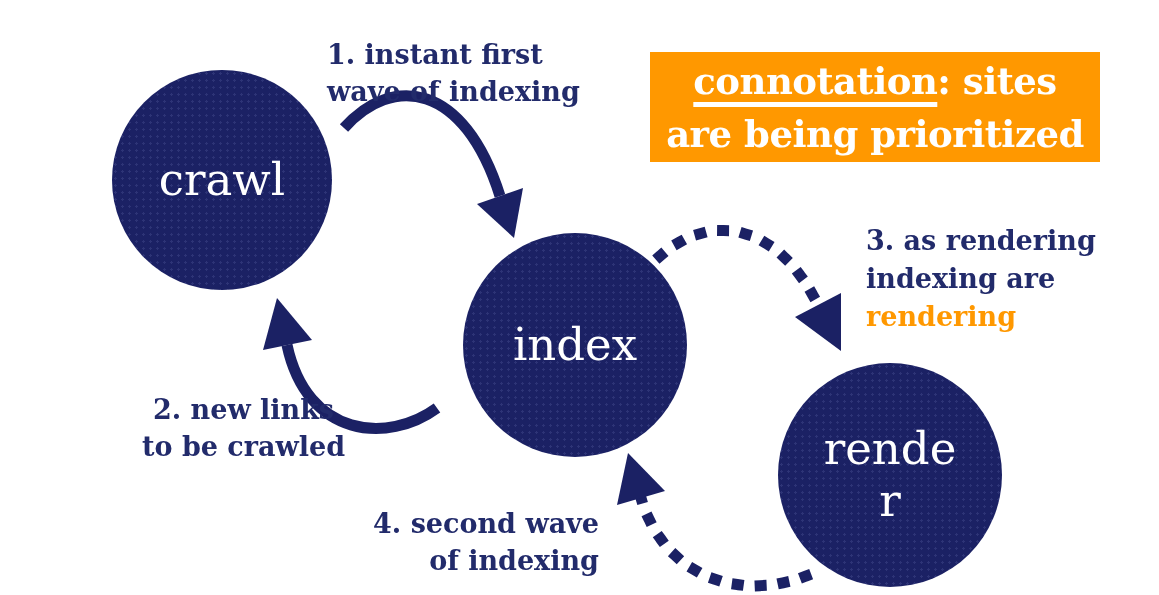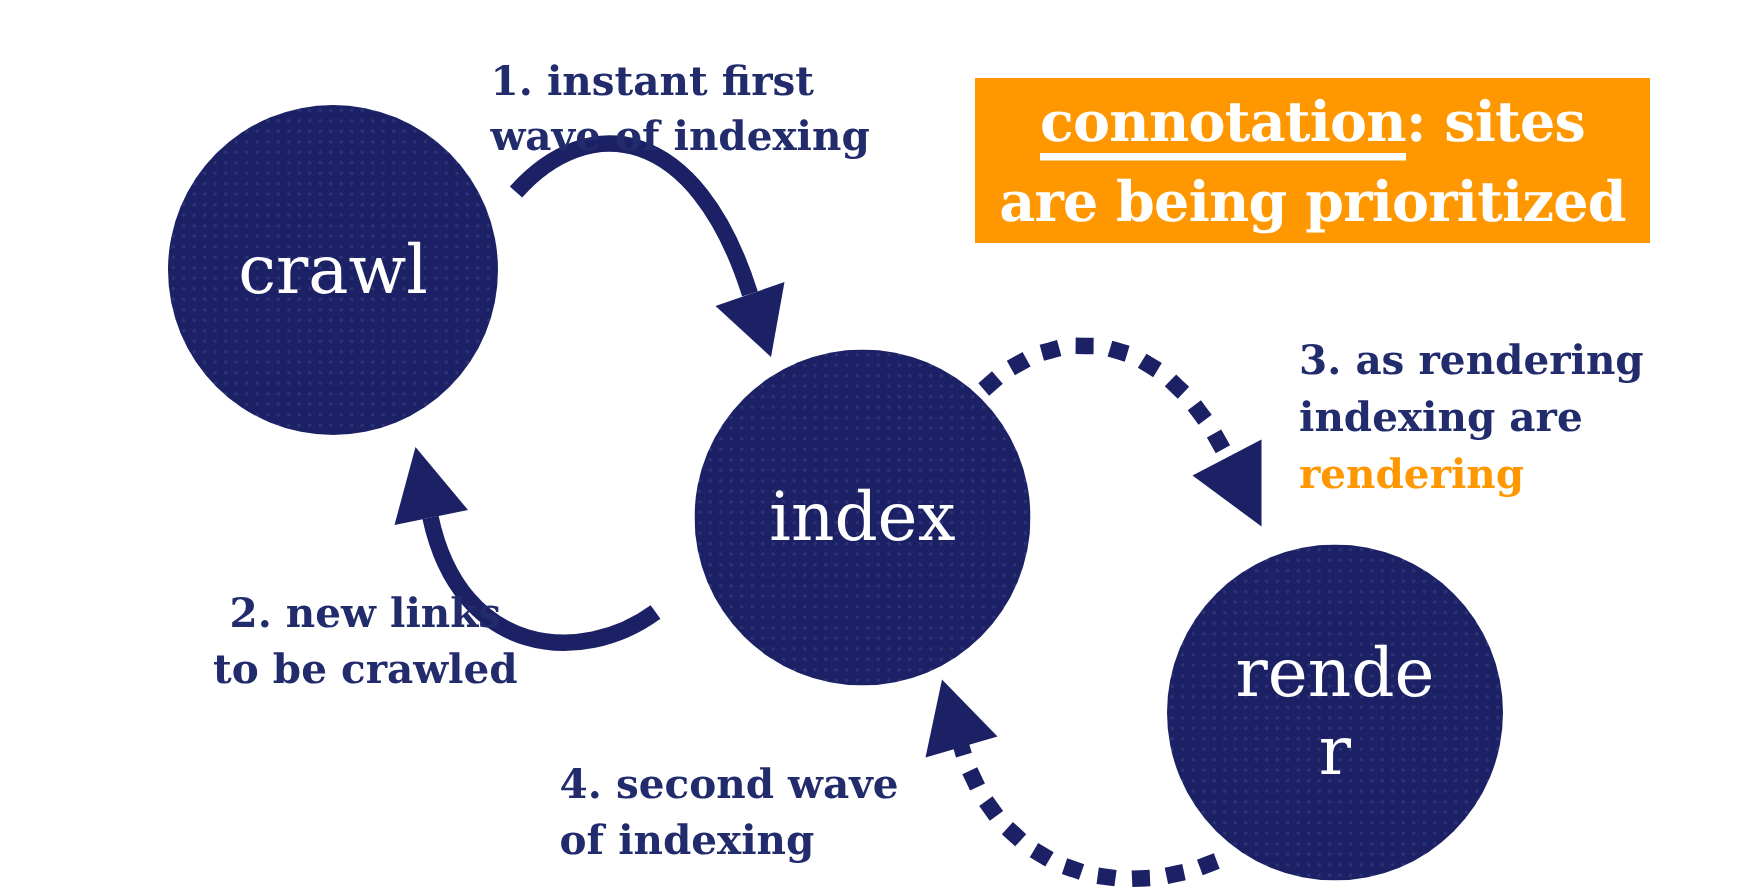--- a/index.html
+++ b/index.html
@@ -58,21 +58,21 @@
     position: absolute;
     color: var(--text-navy);
     font-weight: bold;
     font-size: 27px;
     line-height: 37px;
     white-space: nowrap;
   }
   .step-1 { left: 327px; top: 36px; text-align: left; }
   .step-2 { left: 122px; top: 391px; text-align: center; margin-left: 20px; }
   .step-3 { left: 866px; top: 222px; text-align: left; line-height: 38px; }
-  .step-4 { right: 560px; top: 505px; }
+  .step-4 { right: 560px; top: 505px; text-align: right; }
   .step .highlight { color: var(--orange); }
 
   .callout {
     position: absolute;
     left: 650px; top: 52px;
     width: 450px; height: 110px;
     background: var(--orange);
     color: var(--white);
     font-weight: bold;
     font-size: 37px;

